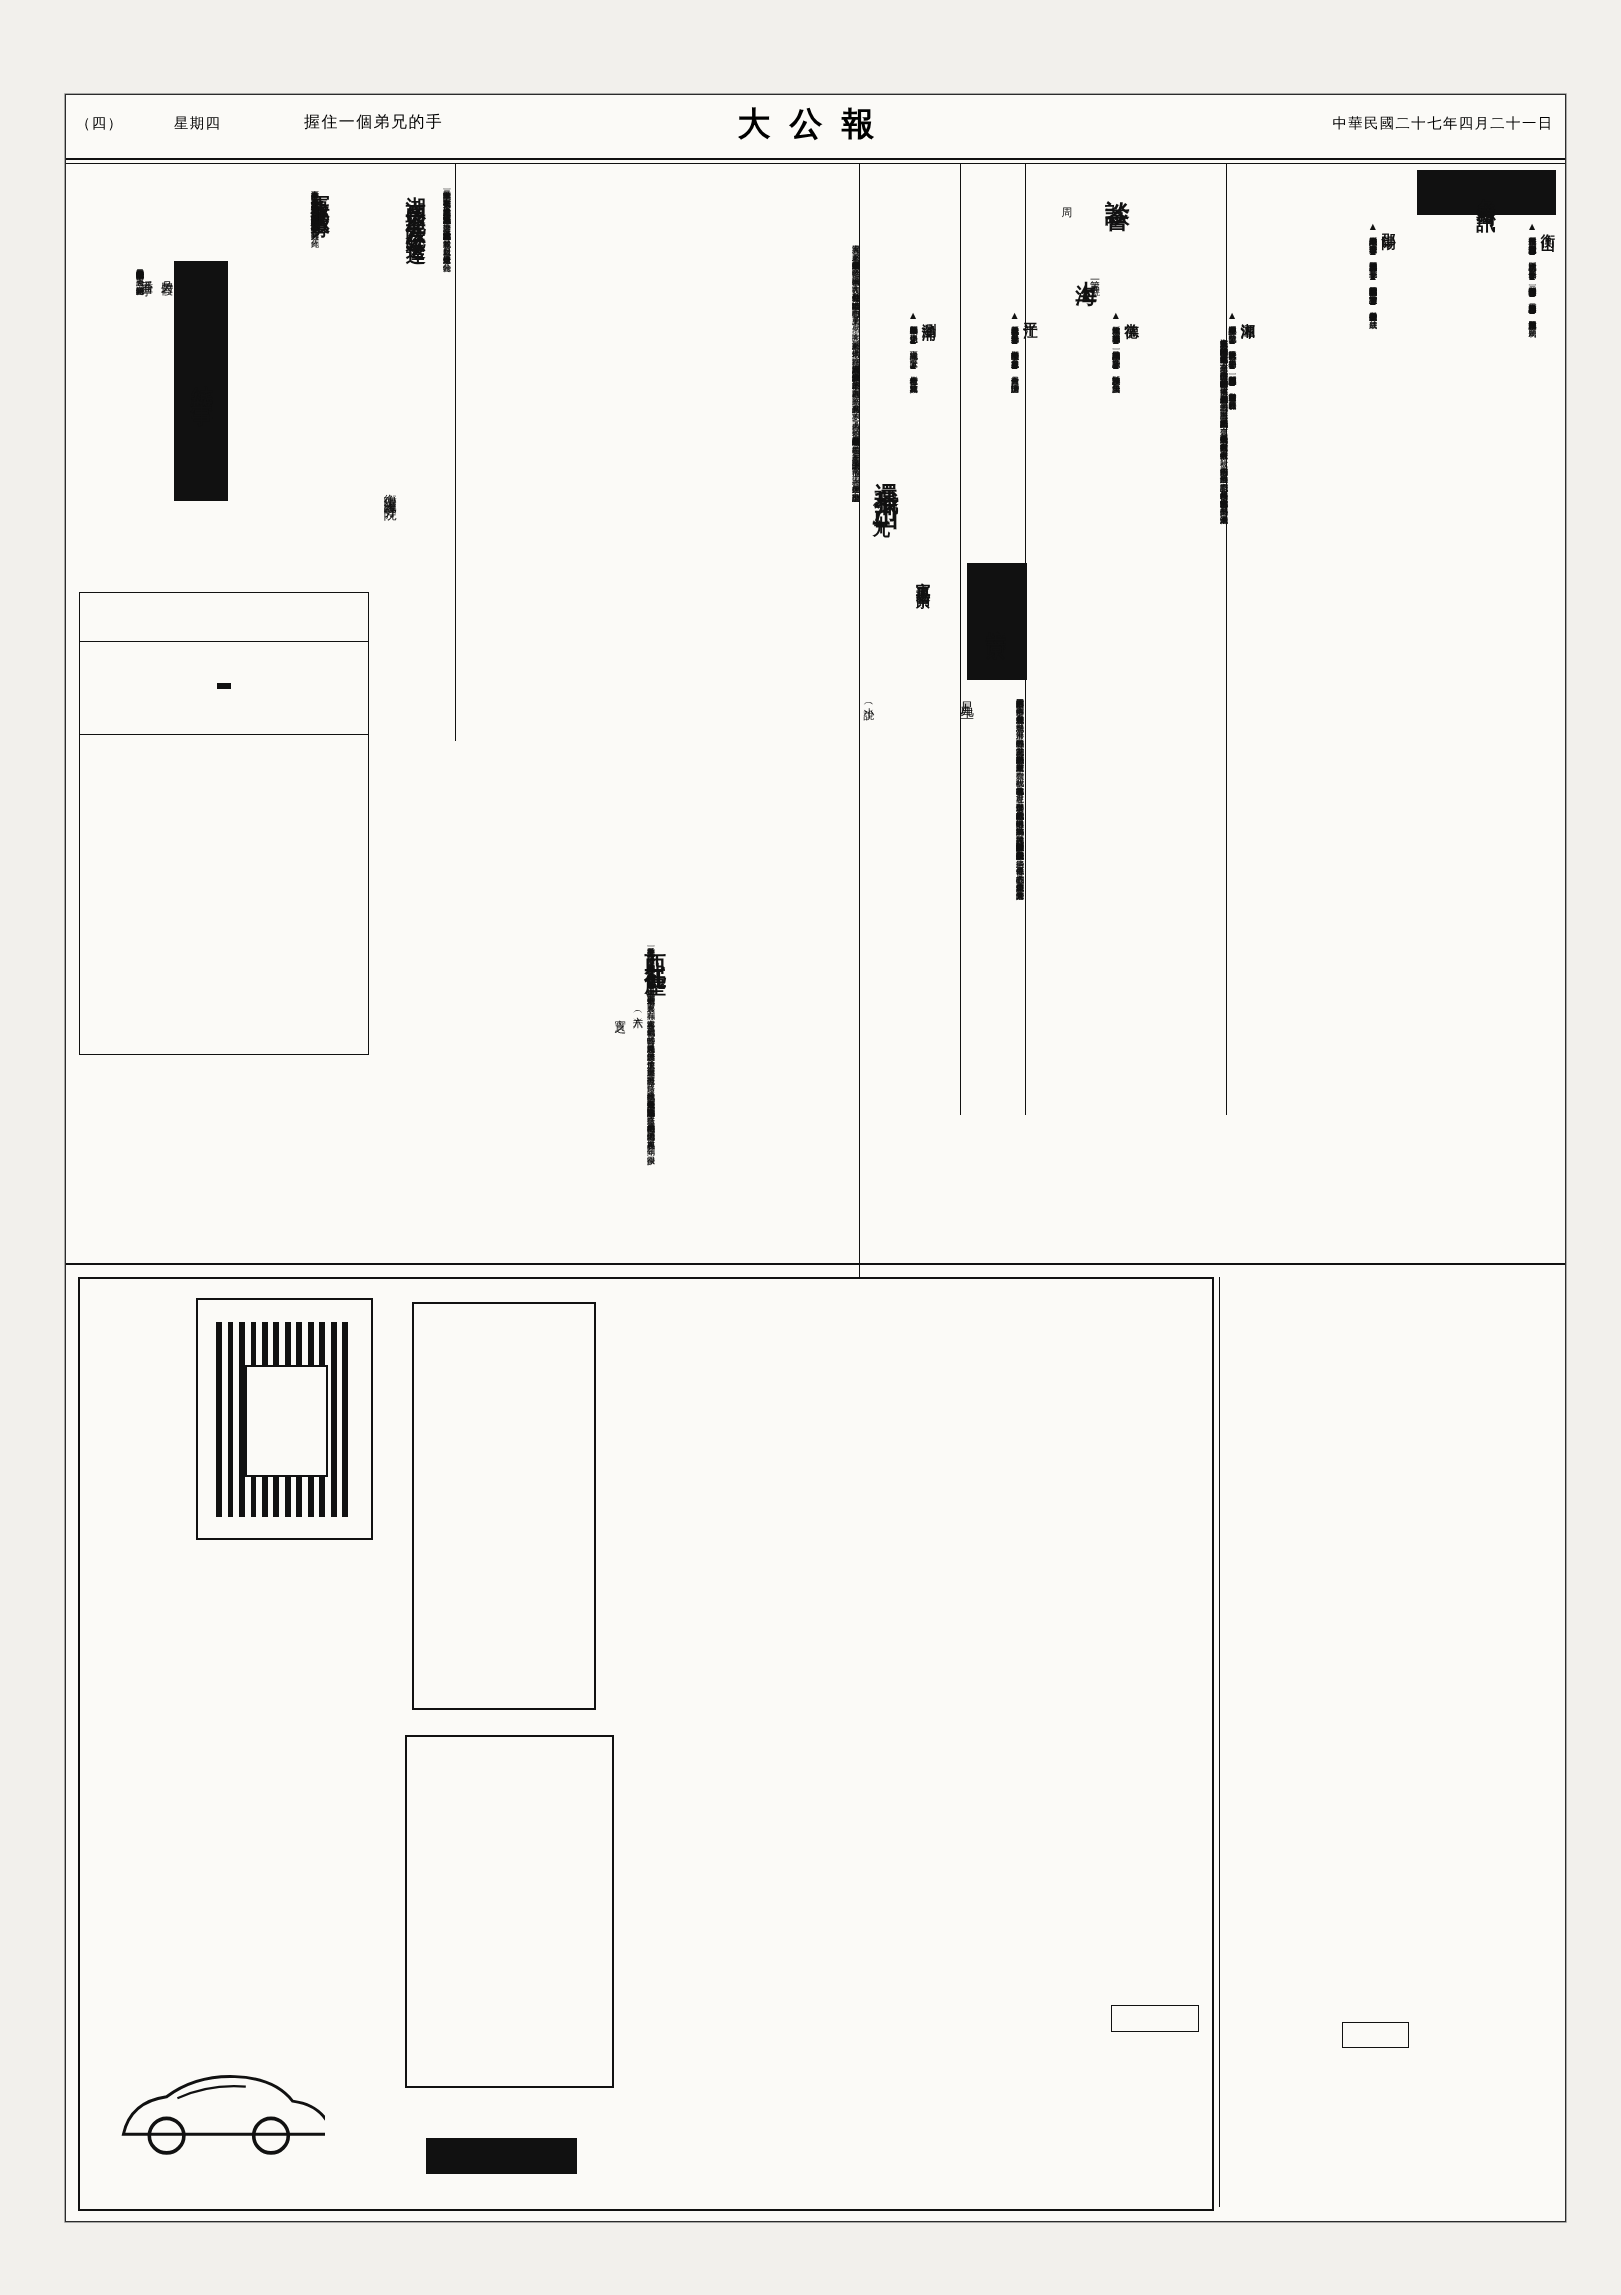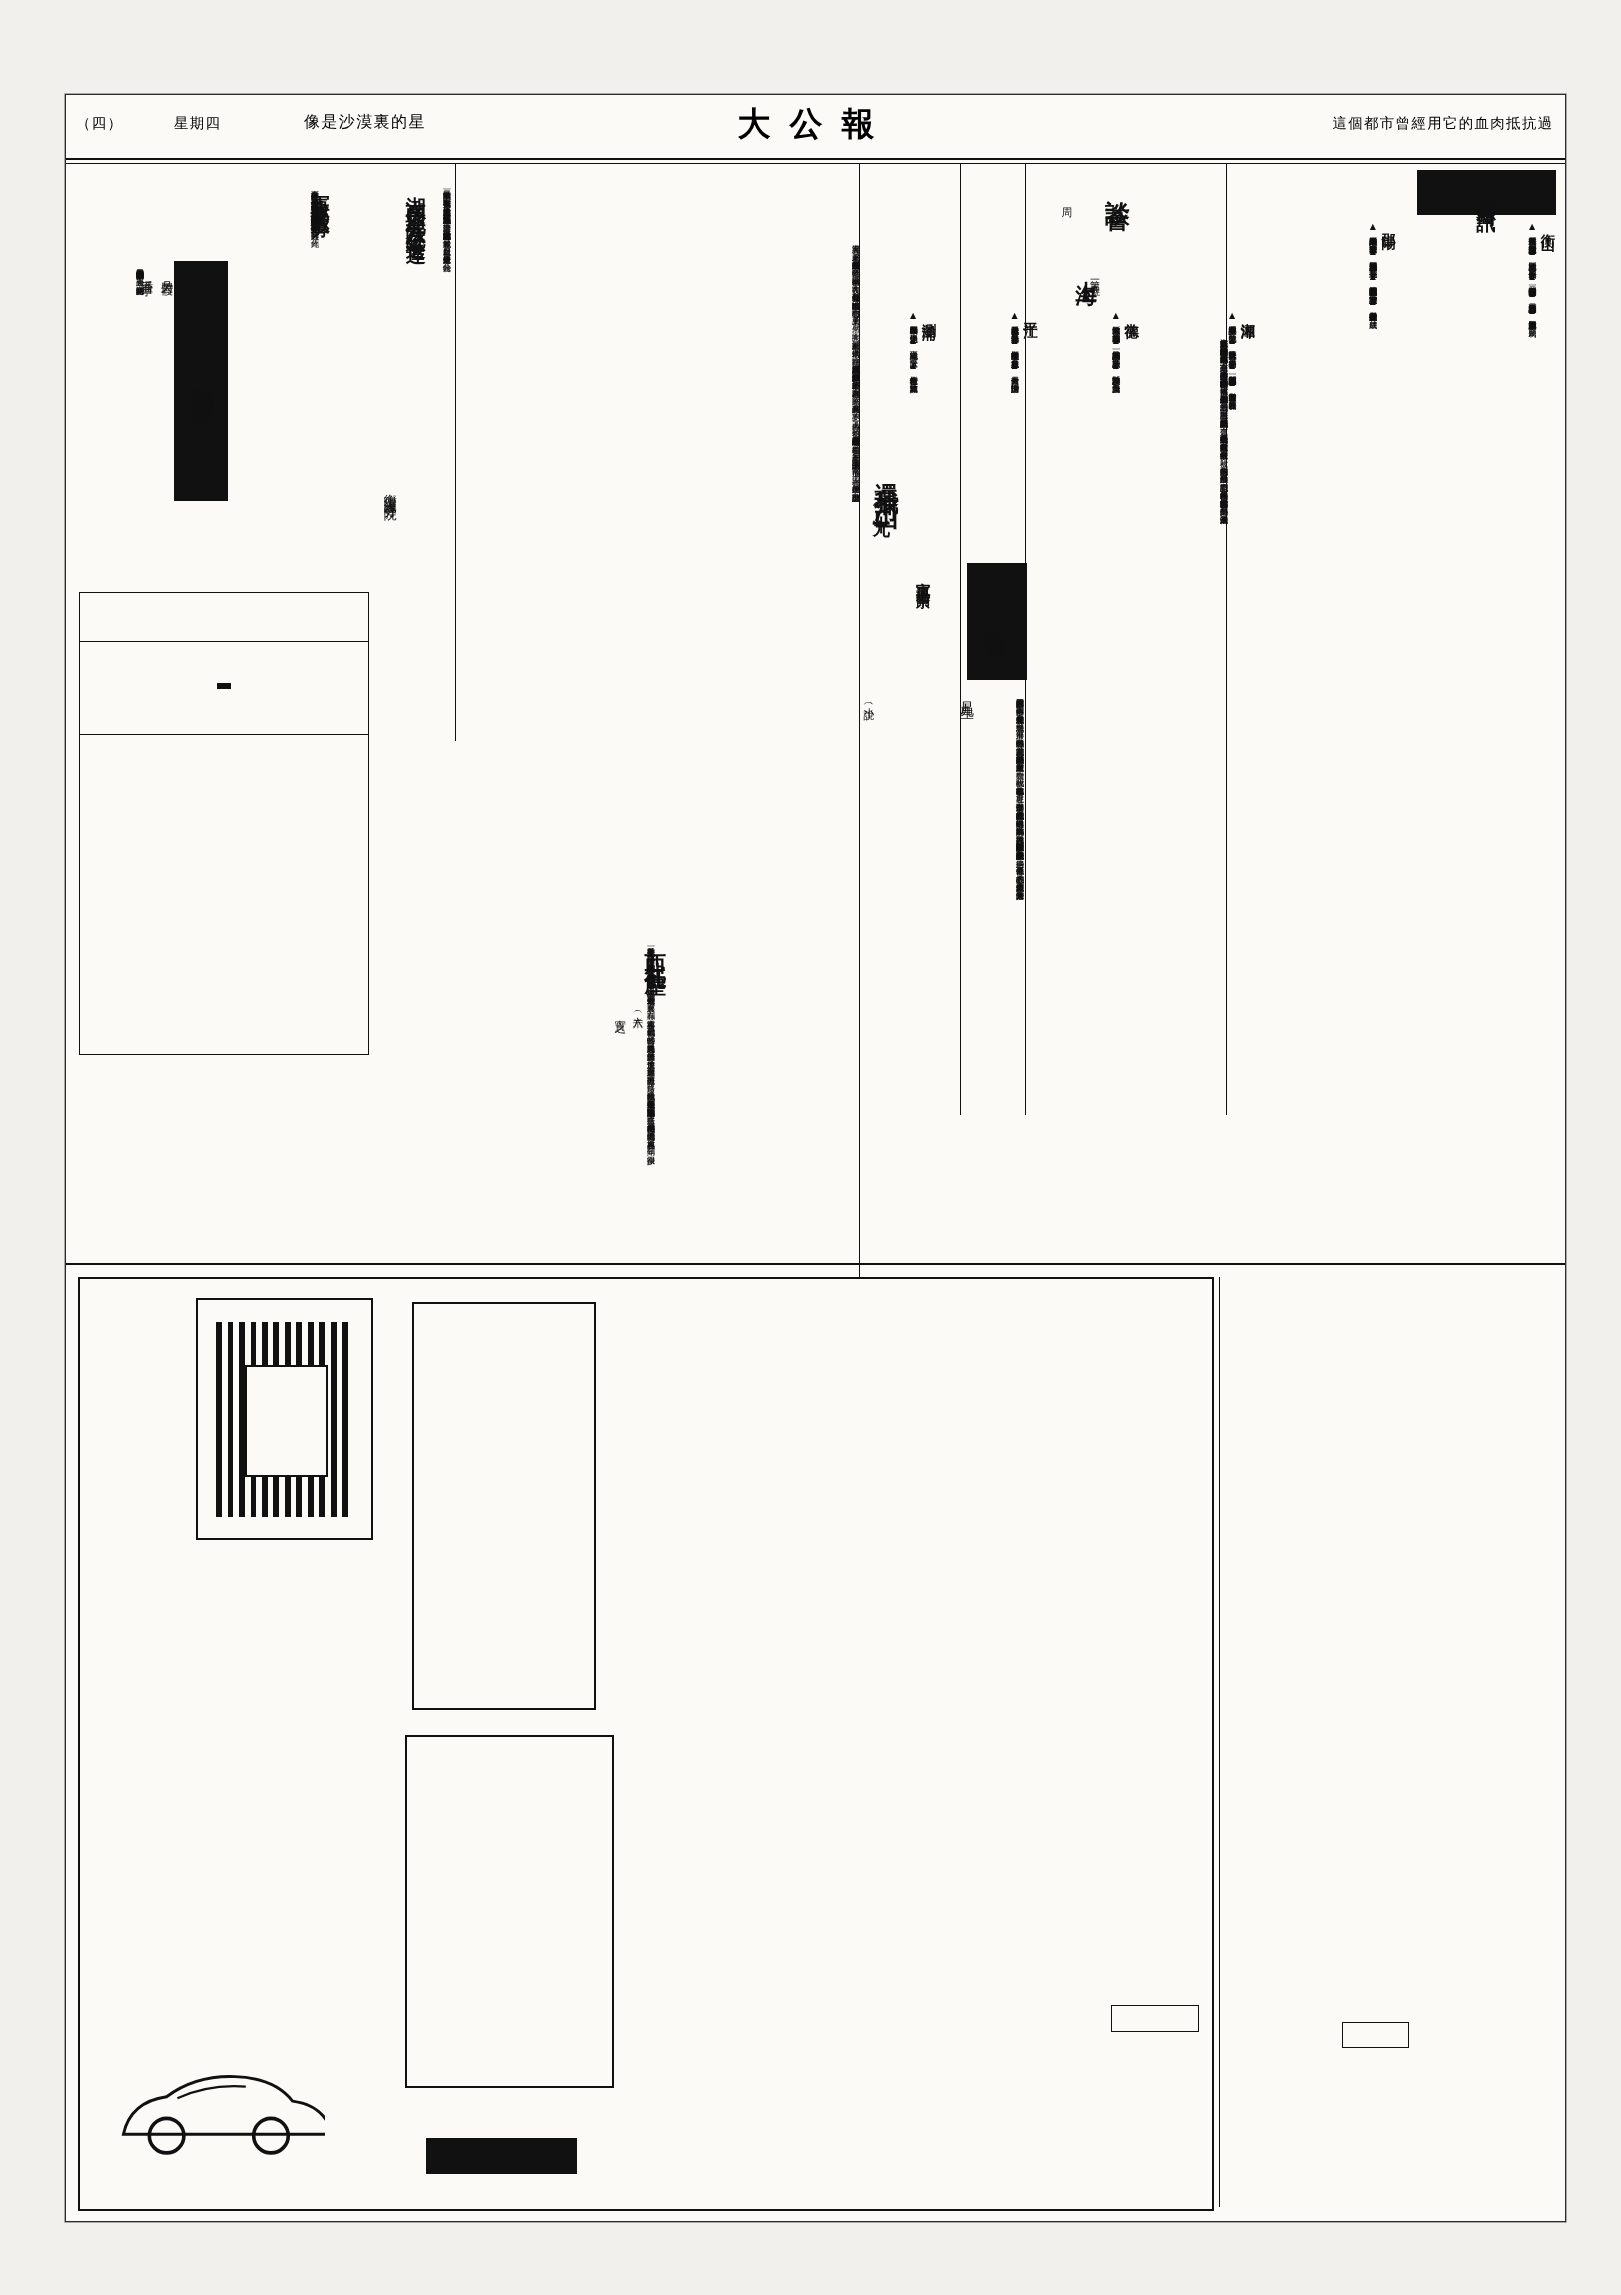--- a/index.html
+++ b/index.html
@@ -43,23 +43,23 @@
 </style>
 </head>
 <body>
 
 <div class="page">
   <div class="sheet">
 
     <div class="masthead">
       <div class="mast-left">（四）</div>
       <div class="mast-left2">星期四</div>
-      <div class="mast-left3">像是沙漠裏的星</div>
+      <div class="mast-left3">握住一個弟兄的手</div>
       <div class="mast-title">大公報</div>
-      <div class="mast-right">這個都市曾經用它的血肉抵抗過</div>
+      <div class="mast-right">中華民國二十七年四月二十一日</div>
     </div>
     <div class="rule" style="left:0;top:63px;width:100%;height:2.2px;"></div>
     <div class="rule" style="left:0;top:68px;width:100%;height:0.7px;"></div>
 
     <div class="rule" style="left:1160px;top:69px;width:1.4px;height:951px;"></div>
 
     <div style="position:absolute;right:8.6px;top:75px;width:137px;height:43px;" class="center boxed inv">
       <span class="vtext" style="font-size:19px;font-weight:bold;letter-spacing:4.3px;">各縣簡訊</span>
     </div>
 

